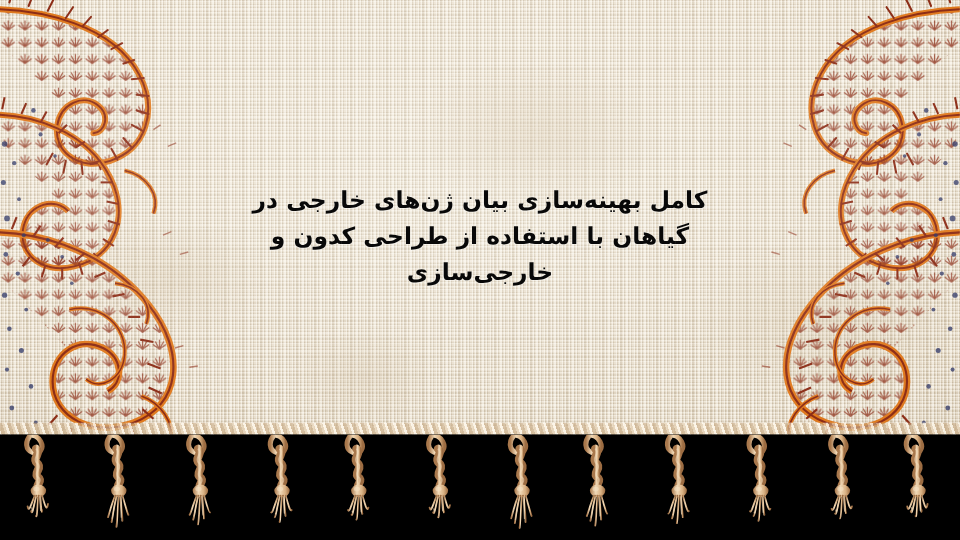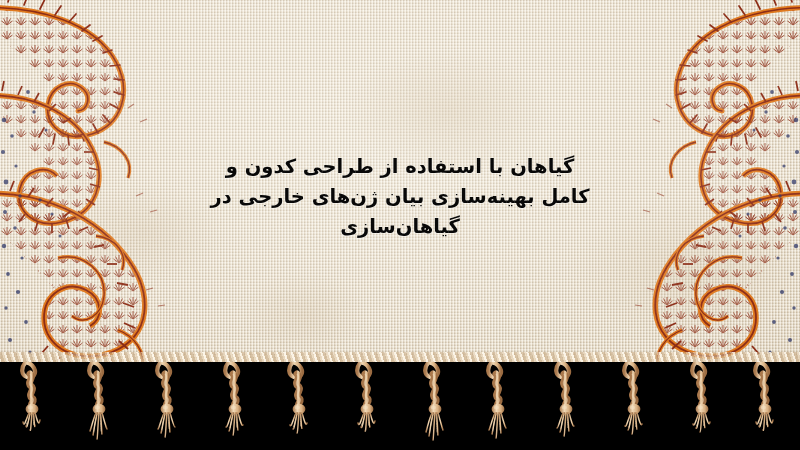--- a/index.html
+++ b/index.html
@@ -433,23 +433,23 @@
           <path d="M146 290 L153 288"></path>
             <path d="M158 306 L165 305"></path>
         </g>
       </svg>
     </div>
 
     <div class="selvedge"></div>
   </div>
 
   <div class="title-block">
+    <span class="title-line">کامل بهینه‌سازی بیان ژن‌های خارجی در</span>
     <span class="title-line">گیاهان با استفاده از طراحی کدون و</span>
-    <span class="title-line">کامل بهینه‌سازی بیان ژن‌های خارجی در</span>
-    <span class="title-line">گیاهان‌سازی</span>
+    <span class="title-line">خارجی‌سازی</span>
   </div>
 
   <div class="fringe-zone">
 
   <div class="tassel" style="left: 18.5333px;">
         <svg width="26" height="80" viewBox="0 0 26 80" xmlns="http://www.w3.org/2000/svg">
           <defs>
             <linearGradient id="tg0" x1="0" y1="0" x2="1" y2="0">
               <stop offset="0%" stop-color="#a9784c"></stop>
               <stop offset="38%" stop-color="#f0d8b6"></stop>

